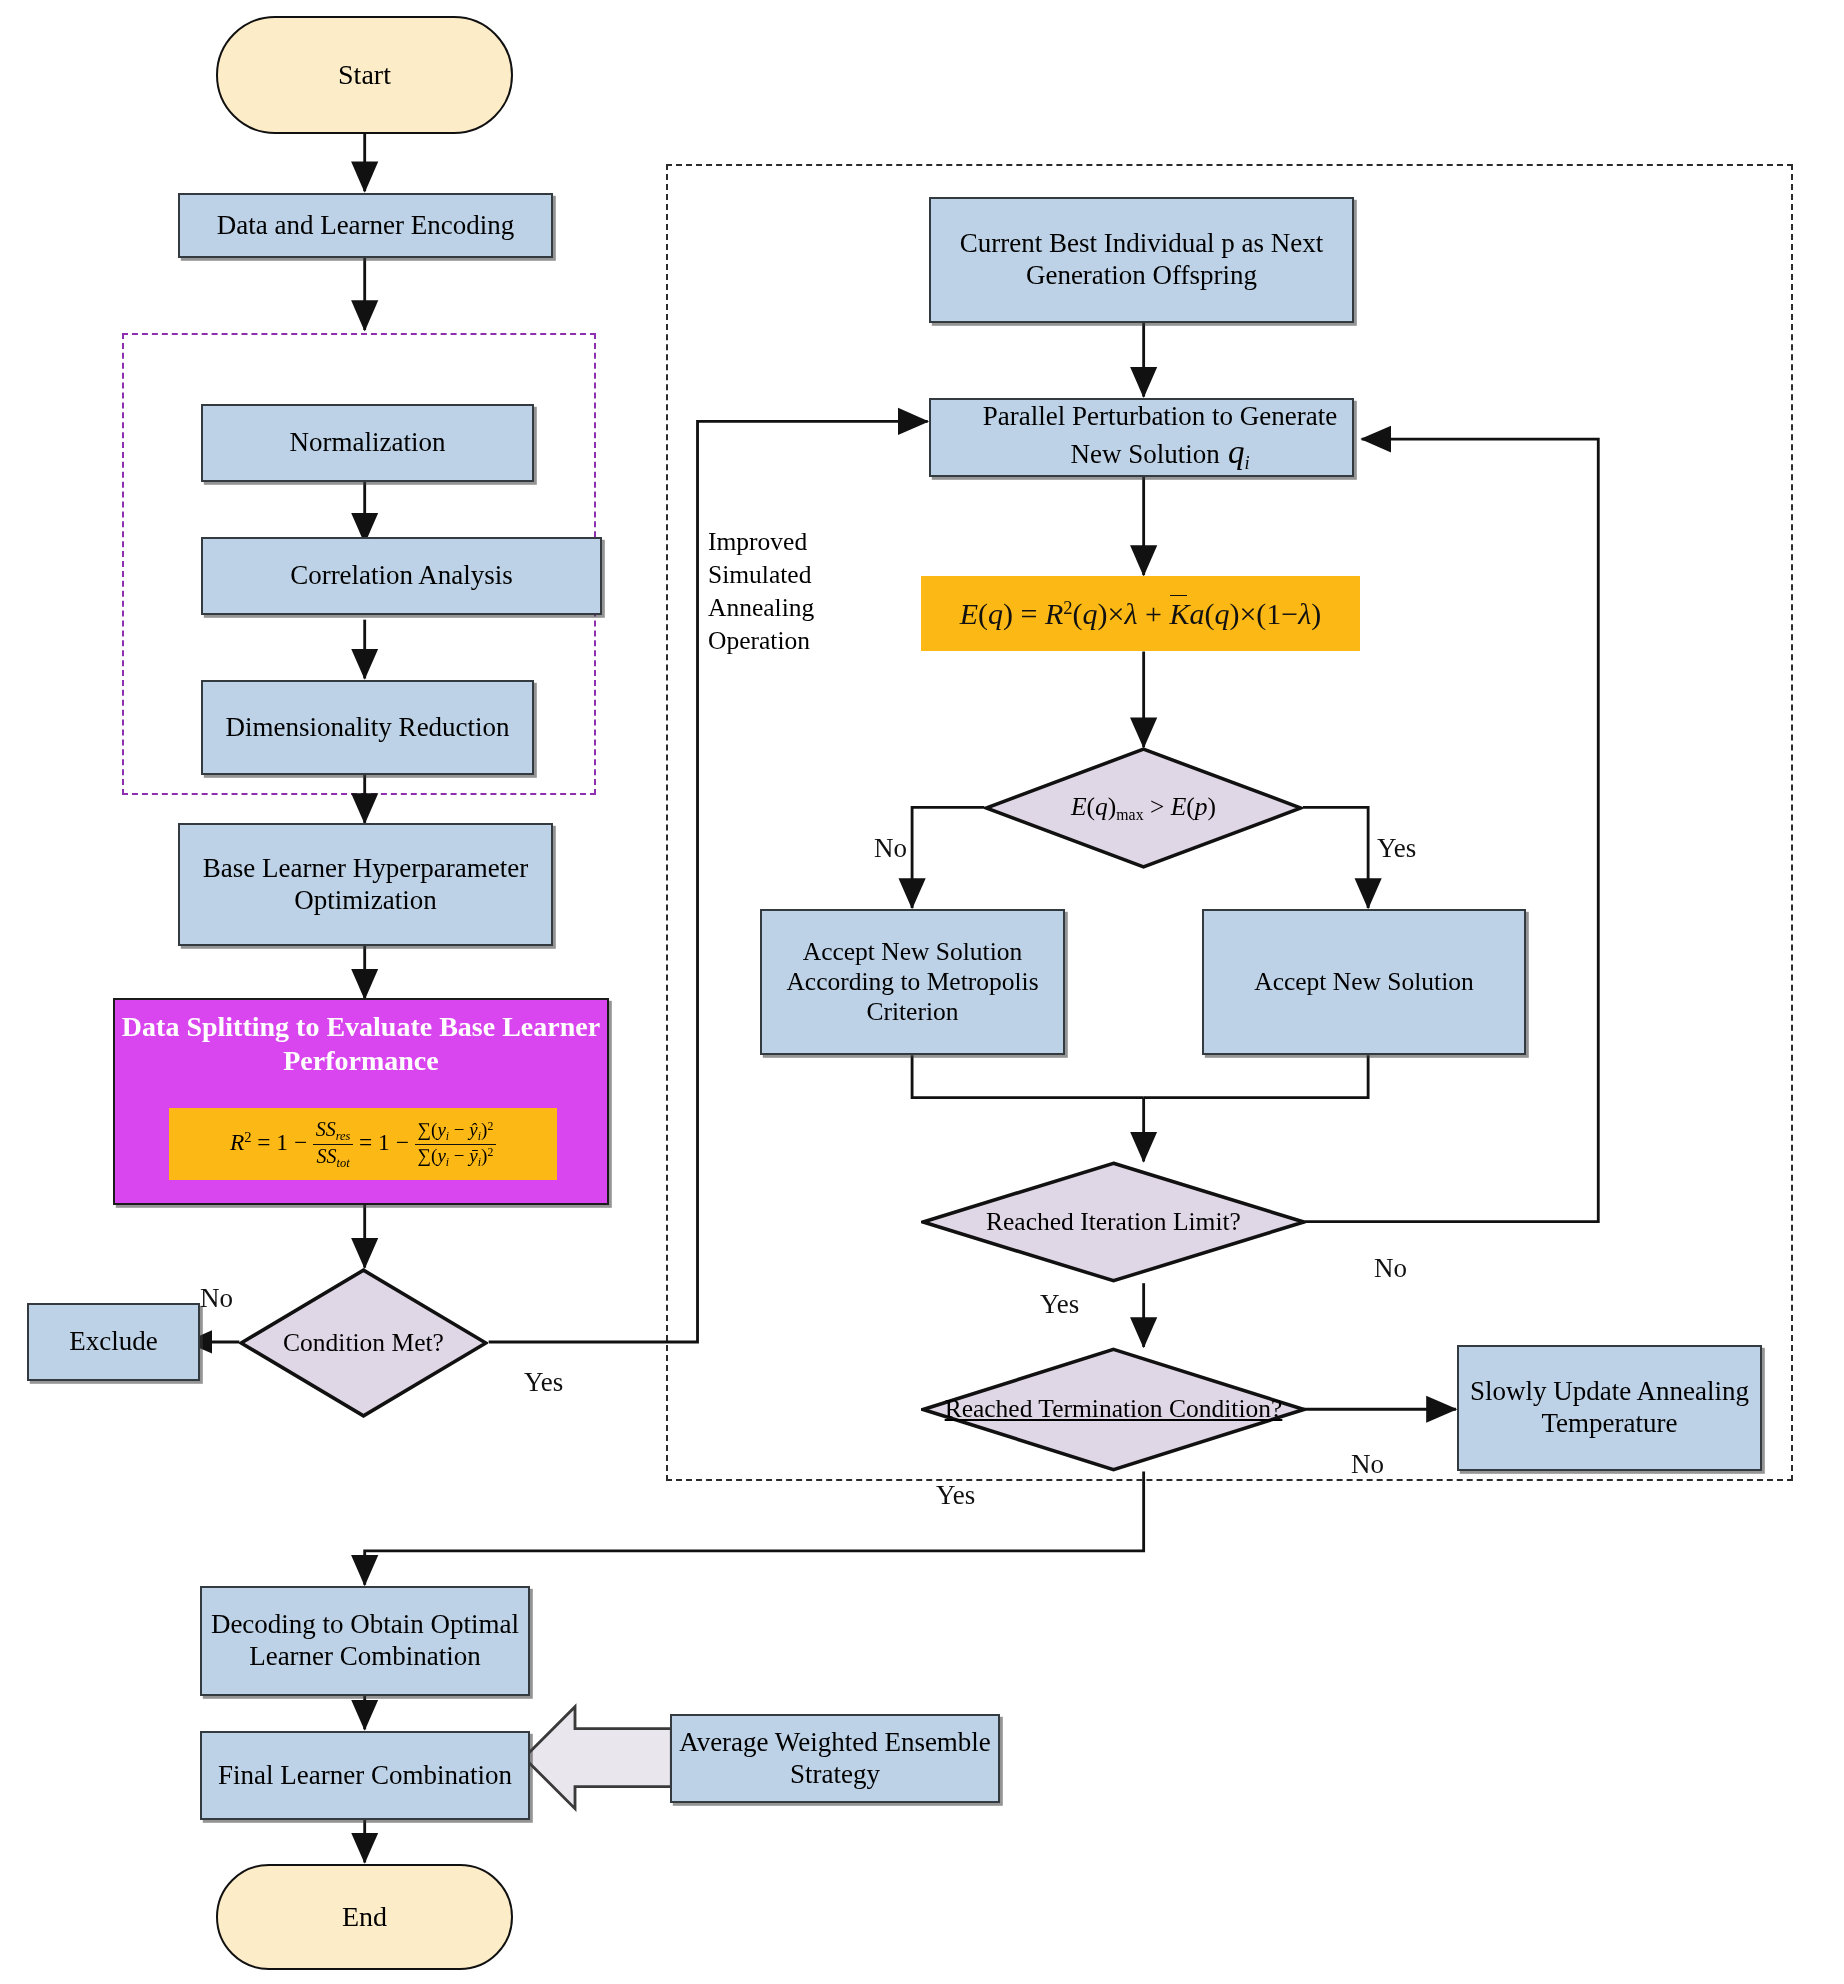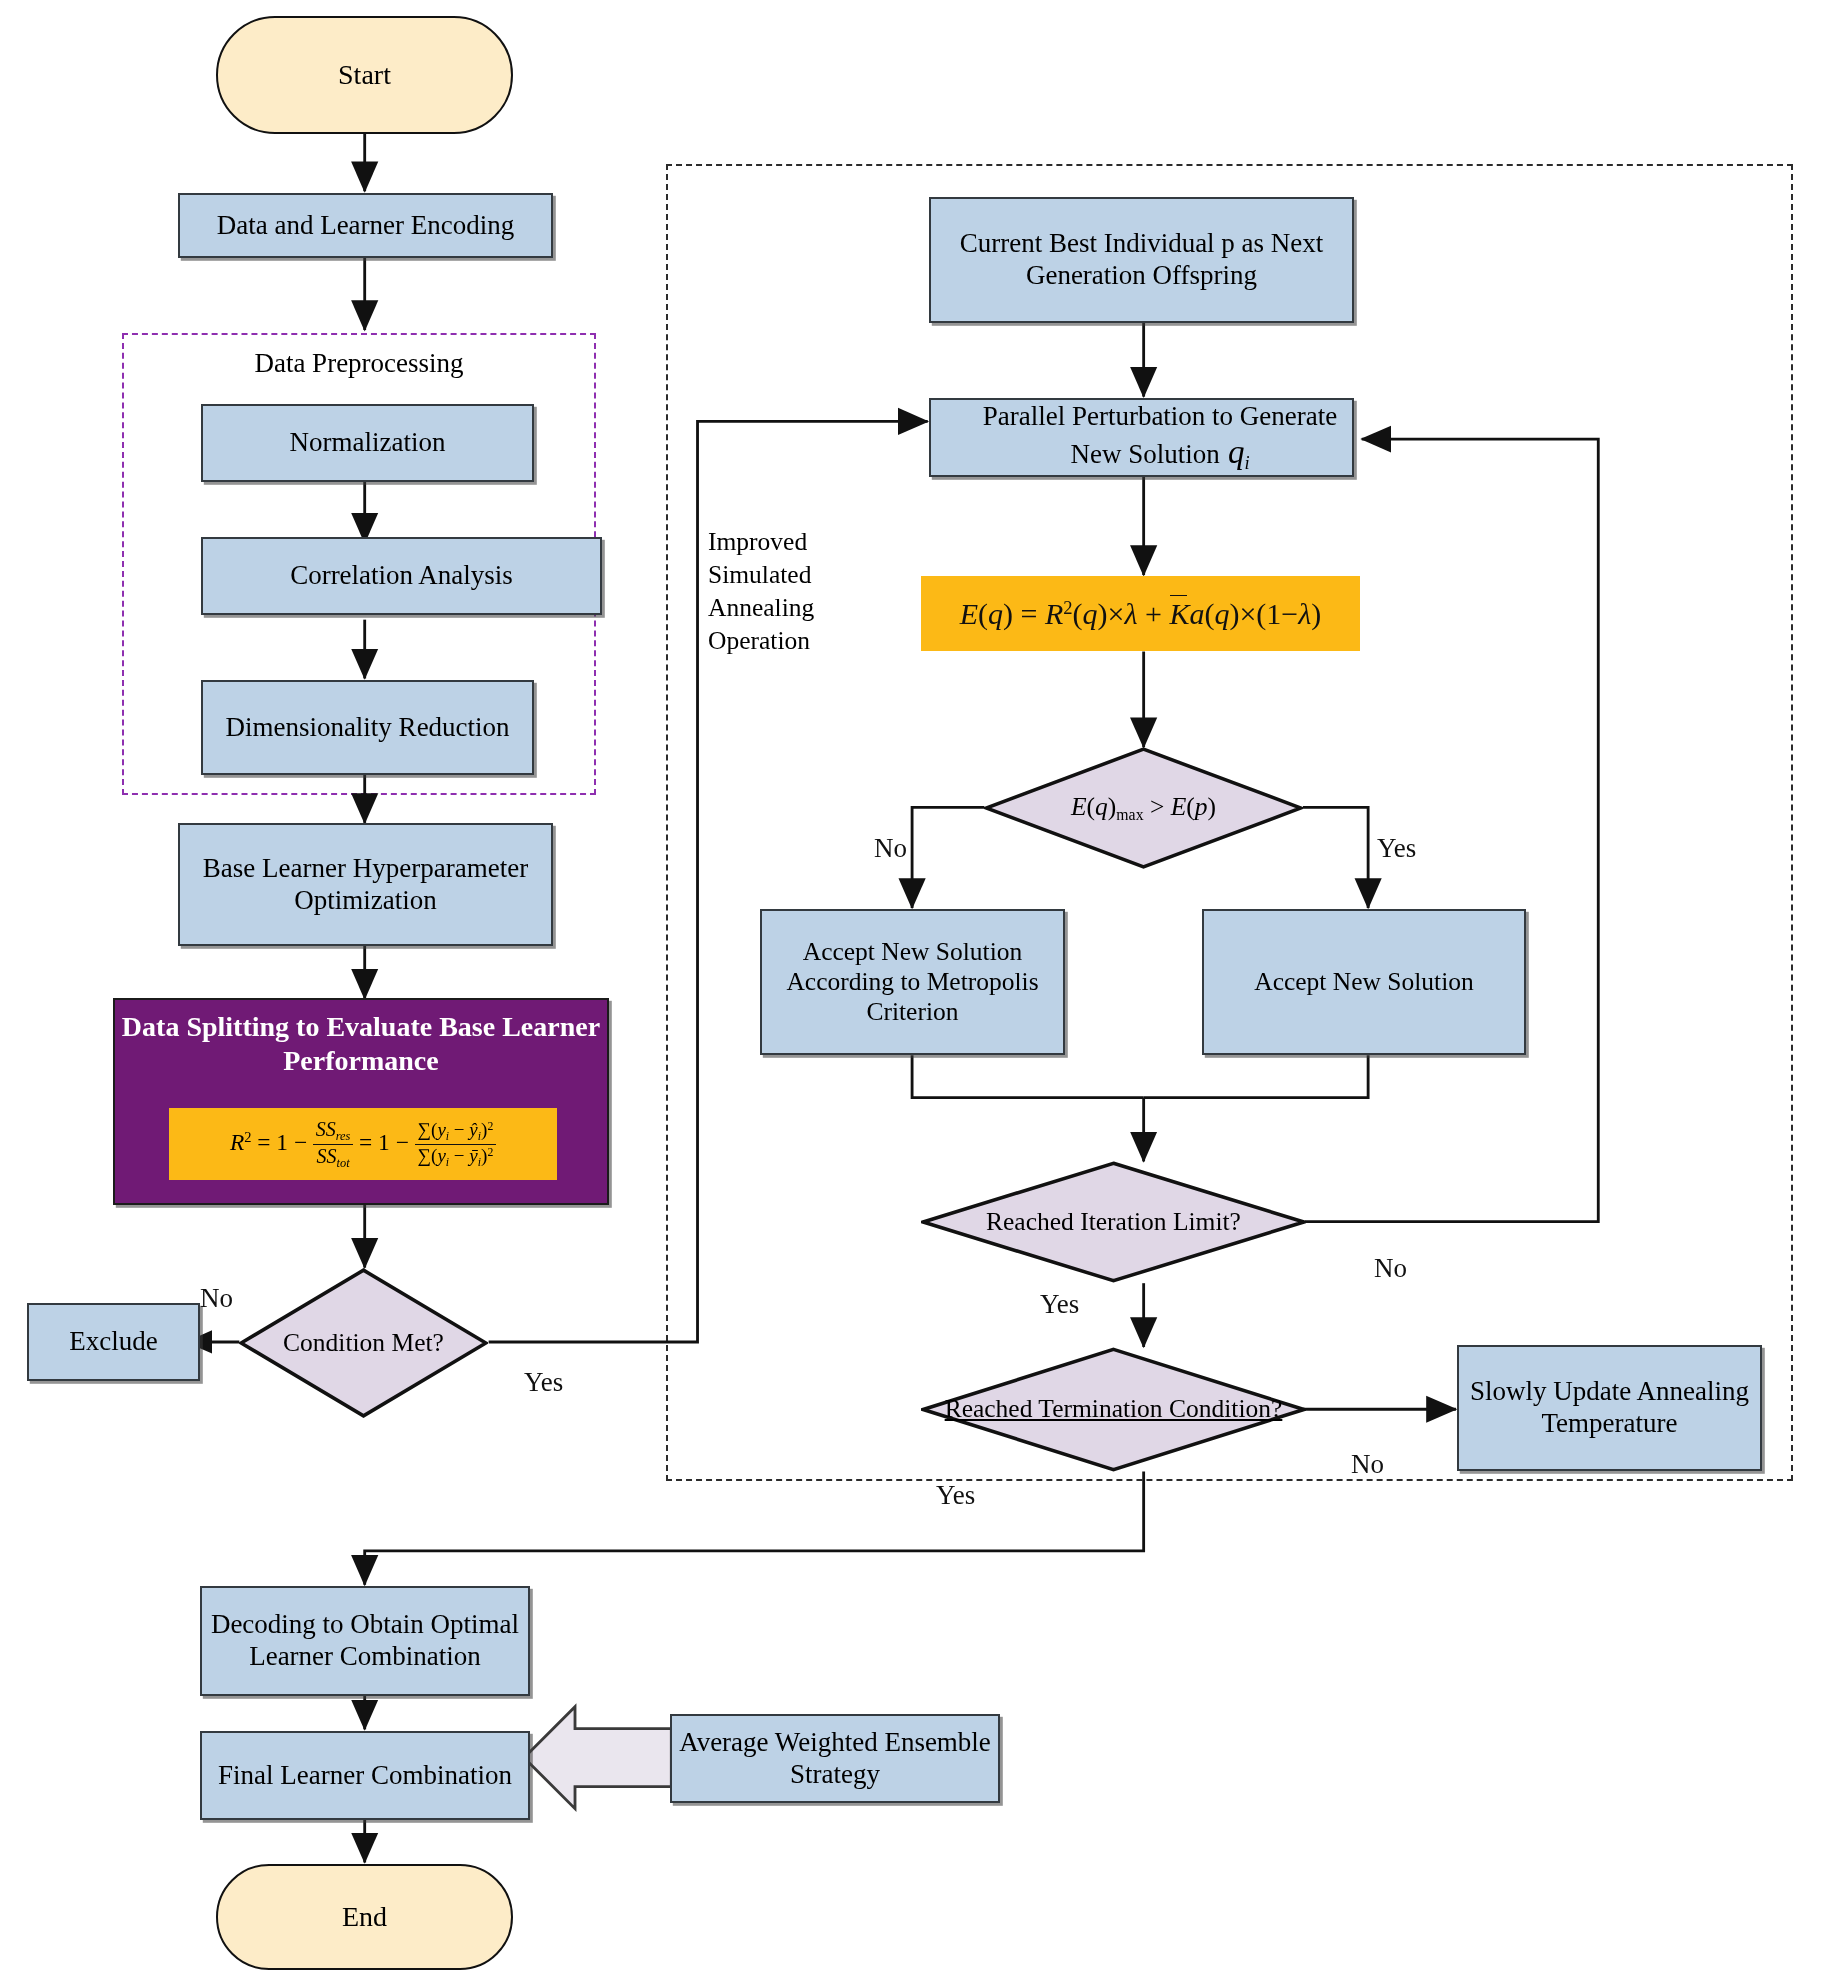--- a/index.html
+++ b/index.html
@@ -6,21 +6,21 @@
   body{font-family:"Liberation Serif","DejaVu Serif",serif;}
   #stage{position:relative;width:1844px;height:1985px;background:#fff;overflow:hidden;}
   svg.layer{position:absolute;left:0;top:0;width:1844px;height:1985px;}
   .node{position:absolute;box-sizing:border-box;display:flex;align-items:center;justify-content:center;text-align:center;}
   .proc{background:#bdd2e6;border:2.1px solid #333a40;box-shadow:2.8px 2.8px 0 0 rgba(60,60,60,.55);}
   .term{background:#fdecc8;border:2.1px solid #111;border-radius:64px;}
   .dec{background:#e0d7e6;}
   .dec .decinner{position:absolute;left:0;top:0;width:100%;height:100%;}
   .label{position:absolute;white-space:pre-line;}
   .txt{line-height:1.18;color:#000;}
-  .purplebox{background:#701a75;border:2.1px solid #1b1b1b;box-shadow:2.8px 2.8px 0 0 rgba(60,60,60,.55);}
+  .purplebox{background:#d946ef;border:2.1px solid #1b1b1b;box-shadow:2.8px 2.8px 0 0 rgba(60,60,60,.55);}
   .purpletitle{color:#ffffff;font-weight:bold;text-align:center;line-height:1.2;}
   .formula{background:#fcb916;color:#111;display:flex;align-items:center;justify-content:center;}
   .orangebox{background:#fcb916;border:none;}
   .dashpurple{position:absolute;border:2.8px dashed #8e2fb0;box-sizing:border-box;}
   .dashblack{position:absolute;border:2.8px dashed #2b2b2b;box-sizing:border-box;}
   .flowlabel{position:absolute;color:#111;}
   .mfrac{display:inline-block;vertical-align:middle;text-align:center;}
   .mfrac .num{display:block;border-bottom:1.4px solid #111;padding:0 2.8px;}
   .mfrac .den{display:block;padding:0 2.8px;}
   .it{font-style:italic;}
@@ -99,21 +99,20 @@
   </svg>
 
   <div class="node term" style="left:216px;top:15.6px;width:297px;height:118px;">
     <span class="txt" style="font-size:28px;">Start</span>
   </div>
 
   <div class="node proc" style="left:178px;top:193px;width:375px;height:65px;">
     <span class="txt" style="font-size:27px;">Data and Learner Encoding</span>
   </div>
 
-  <div class="label txt" style="left:122px;top:348px;width:474px;text-align:center;font-size:27px;">Data Preprocessing</div>
 
   <div class="node proc" style="left:201px;top:404px;width:333px;height:78px;">
     <span class="txt" style="font-size:27px;">Normalization</span>
   </div>
 
   <div class="node proc" style="left:201px;top:537px;width:401px;height:78px;">
     <span class="txt" style="font-size:27px;">Correlation Analysis</span>
   </div>
 
   <div class="node proc" style="left:201px;top:680px;width:333px;height:95px;">

